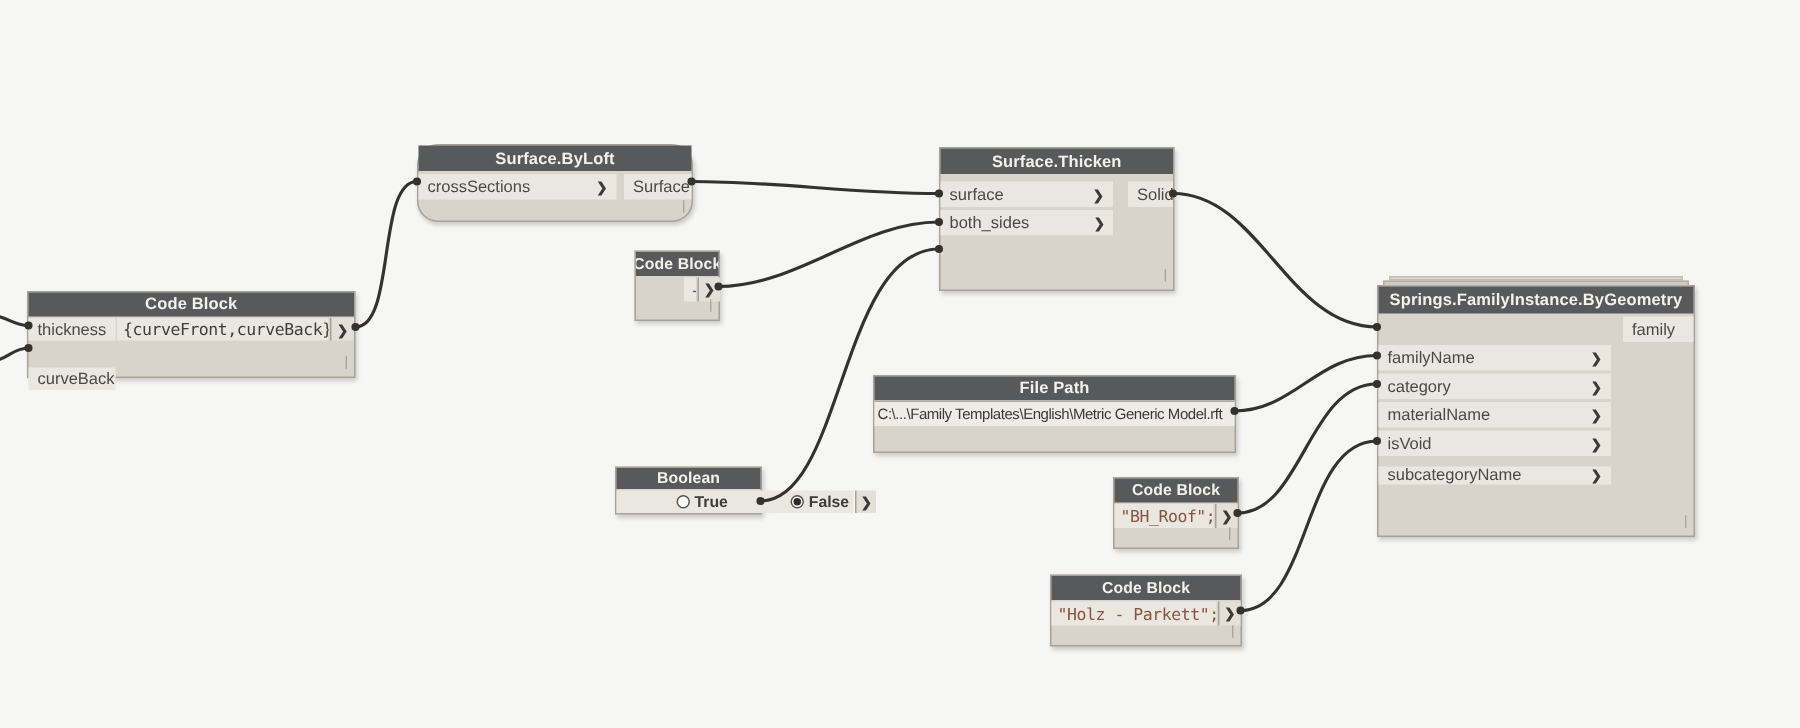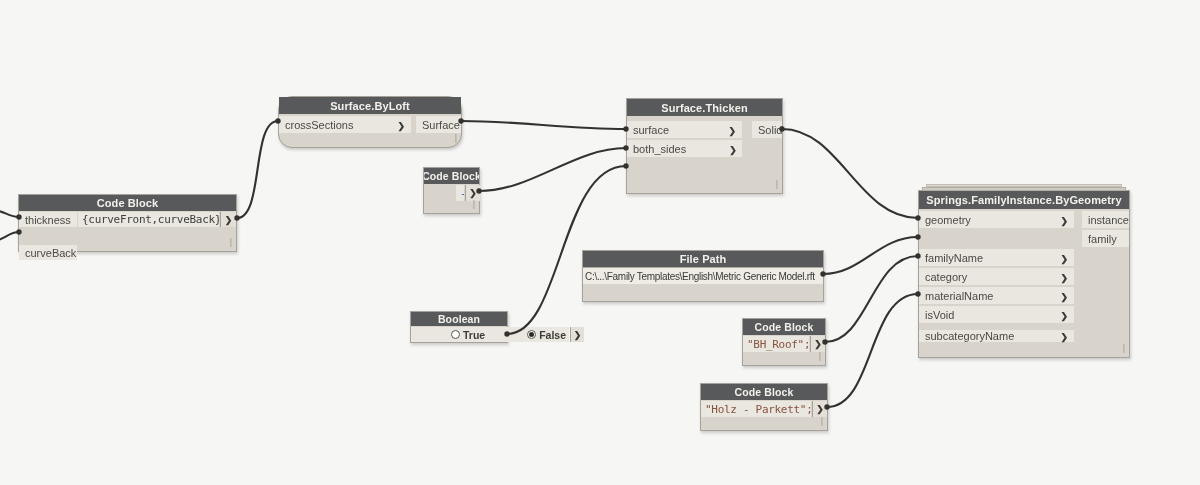--- a/index.html
+++ b/index.html
@@ -220,29 +220,20 @@
     </div>
     <div class="lace"></div>
   </div>
 
   <div class="node" style="left:918px;top:190px;width:212px;height:168px;">
     <div class="stack2"></div>
     <div class="stack1"></div>
     <div class="hdr" style="height:18px;position:relative;">Springs.FamilyInstance.ByGeometry</div>
     <div class="body" style="padding-top:0;">
       <div class="prow" style="height:17px;">
-        <div class="pin" style="width:155px;">
-          <span>geometry</span>
-          <span class="chev"></span>
-        </div>
-        <div class="pout" style="width:47px;margin-left:auto;">
-          <span>instance</span>
-        </div>
-      </div>
-      <div class="prow" style="height:17px;">
         <div class="pout" style="width:47px;margin-left:auto;">
           <span>family</span>
         </div>
       </div>
       <div class="prow" style="height:17px;">
         <div class="pin" style="width:155px;">
           <span>familyName</span>
           <span class="chev"></span>
         </div>
       </div>

